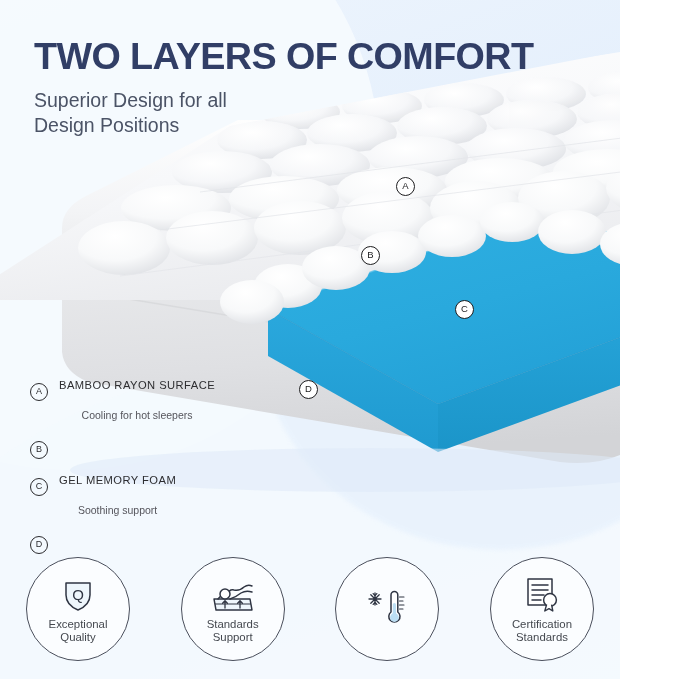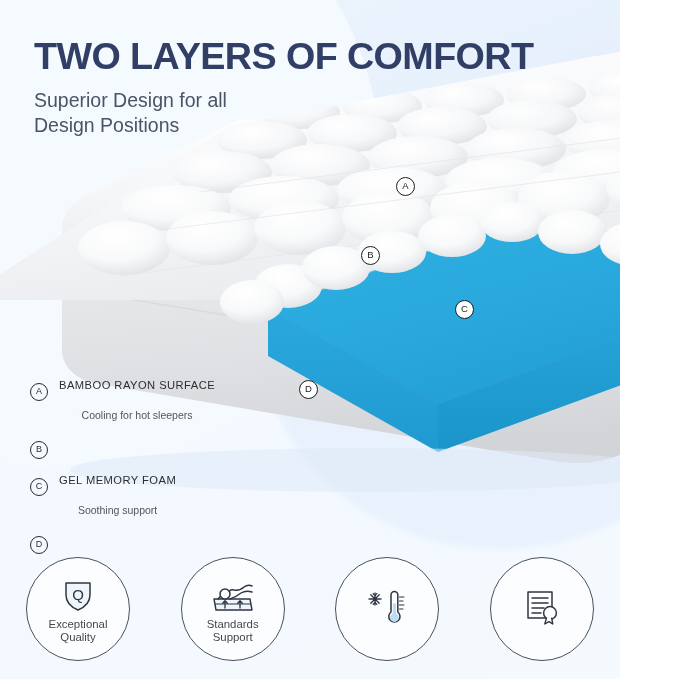--- a/index.html
+++ b/index.html
@@ -433,17 +433,21 @@
 
           <path d="M7 4 L31 4 L31 30 L7 30 Z" fill="#ffffff" stroke="#2f3543" stroke-width="1.5" stroke-linejoin="round"></path>
           <g stroke="#2f3543" stroke-width="1.5" stroke-linecap="round">
             <path d="M11 10 L27 10 M11 15 L27 15 M11 20 L23 20 M11 25 L20 25"></path>
           </g>
 
           <circle cx="29" cy="25" r="6.4" fill="#ffffff" stroke="#2f3543" stroke-width="1.5"></circle>
           <path d="M25.6 29.6 L23.8 36 L28 33.6 L31.8 36 L30.6 29.6" fill="#ffffff" stroke="#2f3543" stroke-width="1.4" stroke-linejoin="round"></path>
         </svg>
       </div>
+      <div class="feature-label">
+        <div>Certification</div>
+        <div>Standards</div>
+      </div>
     </div>
 
   </div>
 
 </div>
 
 </body></html>

